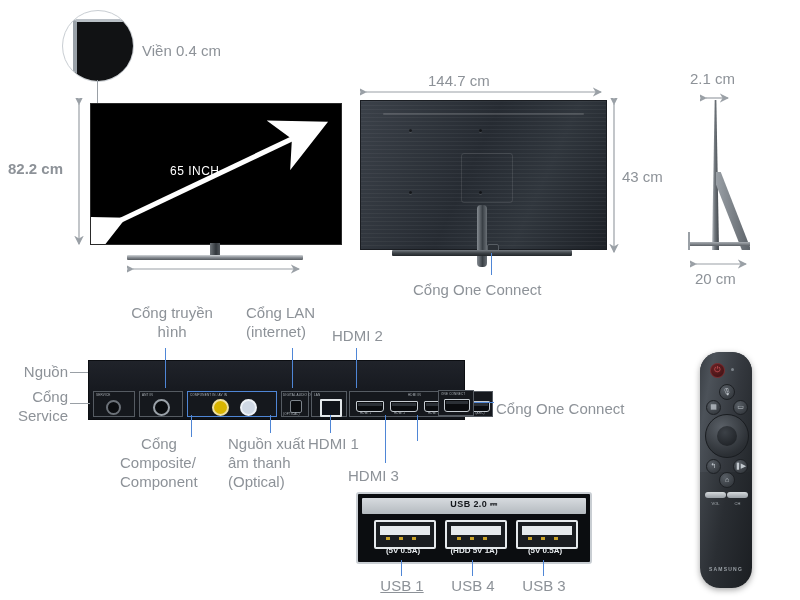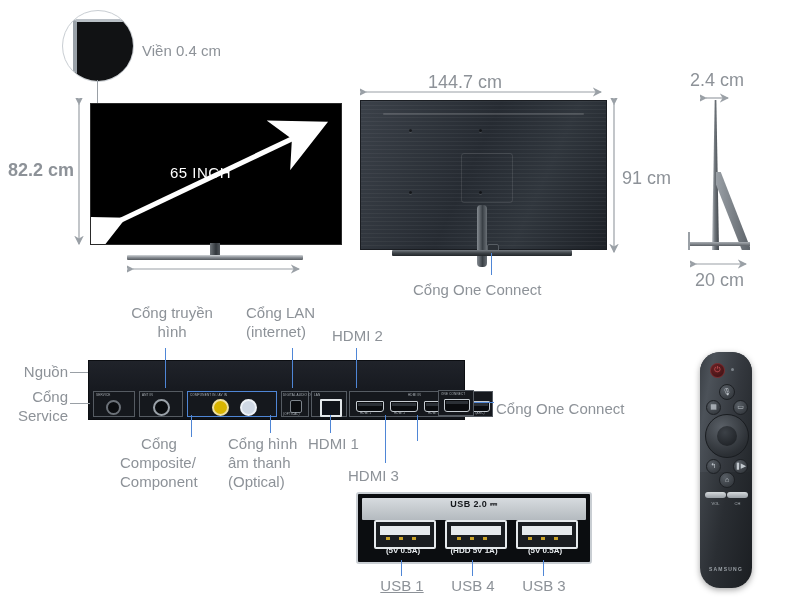--- a/index.html
+++ b/index.html
@@ -9,41 +9,41 @@
     background:#ffffff;
     font-family:"Liberation Sans","DejaVu Sans",sans-serif;
     color:#8a8f94;
     overflow:hidden;
     position:relative;
   }
   .stage{position:absolute;left:0;top:0;width:800px;height:600px;}
   .lbl{position:absolute;color:#8d9298;font-size:15px;line-height:19px;white-space:pre;}
   .lbl.c{text-align:center;}
   .lbl.r{text-align:right;}
-  .dim{position:absolute;color:#8d9298;font-size:18px;white-space:nowrap;}
+  .dim{position:absolute;color:#8d9298;font-size:15px;white-space:nowrap;}
   .line{position:absolute;background:#9aa0a6;}
   .vline{width:1px;}
   .hline{height:1px;}
   .bline{background:#4f86d6;}
 
   
   #bezel-callout{position:absolute;left:62px;top:10px;width:70px;height:70px;
     border-radius:50%;border:1px solid #c9ced3;overflow:hidden;background:#fff;}
   #bezel-callout .corner{position:absolute;left:10px;top:8px;width:62px;height:62px;
     background:#111214;border-top:3px solid #b9bfc5;border-left:4px solid #9aa1a8;
     border-radius:3px 0 0 0;}
 
   
   #front-screen{position:absolute;left:90px;top:103px;width:250px;height:140px;
     background:#000;border:1px solid #2a2a2a;}
   #front-neck{position:absolute;left:210px;top:243px;width:10px;height:13px;
     background:linear-gradient(90deg,#6e7479,#31363b 60%,#53585d);}
   #front-base{position:absolute;left:127px;top:255px;width:176px;height:5px;
     background:linear-gradient(180deg,#d3d7da,#8e9399 45%,#54595e);border-radius:1px;}
-  #diag-label{position:absolute;left:170px;top:164px;color:#fff;font-size:15px;
+  #diag-label{position:absolute;left:170px;top:164px;color:#fff;font-size:12px;
     letter-spacing:.5px;}
 
   
   #back-panel{position:absolute;left:360px;top:100px;width:245px;height:148px;
     background:
       repeating-linear-gradient(180deg,rgba(255,255,255,.045) 0px,rgba(255,255,255,.045) 1px,rgba(0,0,0,0) 1px,rgba(0,0,0,0) 4px),
       linear-gradient(115deg,#3b4149 0%,#262b32 45%,#30363d 70%,#1d2127 100%);
     border:1px solid #1a1d22;}
   #back-panel .topslot{position:absolute;left:22px;top:12px;right:22px;height:2px;
     background:rgba(255,255,255,.14);border-radius:1px;}
@@ -82,21 +82,21 @@
   .jack{position:absolute;border-radius:50%;background:#0a0c0f;
     border:2px solid #6b7178;}
   .hdmi{position:absolute;height:9px;background:#0a0c0f;
     border:1px solid #c6ccd2;border-radius:1px 1px 3px 3px;}
   .hdmi::after{content:"";position:absolute;left:1px;right:1px;top:1px;height:3px;
     background:#2b3036;}
 
   
   #usb-block{position:absolute;left:356px;top:492px;width:232px;height:68px;
     background:#0b0d10;border:2px solid #c9ced3;border-radius:3px;}
-  #usb-head{position:absolute;left:4px;top:4px;right:4px;height:22px;
+  #usb-head{position:absolute;left:4px;top:4px;right:4px;height:16px;
     background:linear-gradient(180deg,#d7dbdf,#b4babf);border-radius:1px;
     font-size:9px;color:#14171b;text-align:center;line-height:13px;font-weight:bold;
     letter-spacing:.4px;}
   .usb-port{position:absolute;top:26px;width:58px;height:25px;background:#1a1d21;
     border:2px solid #e6eaed;border-radius:2px;}
   .usb-port .tongue{position:absolute;left:4px;top:4px;right:4px;height:9px;
     background:#e6eaed;}
   .usb-port .pinrow{position:absolute;left:10px;right:10px;top:15px;height:3px;
     background:repeating-linear-gradient(90deg,#c9a227 0,#c9a227 4px,transparent 4px,transparent 13px);}
   .usb-cap{position:absolute;top:52px;width:70px;text-align:center;font-size:8px;
@@ -180,38 +180,38 @@
   <div id="back-base"></div>
 
   <svg style="position:absolute;left:360px;top:86px;" width="247" height="12">
     <line x1="6" y1="6" x2="241" y2="6" stroke="#9aa0a6" stroke-width="1.2" marker-start="url(#ahg)" marker-end="url(#ahg)"></line>
   </svg>
   <div class="dim" style="left:428px;top:72px;">144.7 cm</div>
 
   <svg style="position:absolute;left:608px;top:98px;" width="12" height="160">
     <line x1="6" y1="6" x2="6" y2="154" stroke="#9aa0a6" stroke-width="1.2" marker-start="url(#ahg)" marker-end="url(#ahg)"></line>
   </svg>
-  <div class="dim" style="left:622px;top:168px;">91 cm</div>
+  <div class="dim" style="left:622px;top:168px;">43 cm</div>
 
   <div class="line vline bline" style="left:491px;top:253px;height:22px;"></div>
   <div class="lbl" style="left:413px;top:280px;">Cổng One Connect</div>
 
   <div id="side-panel">
     <div class="blade"></div>
   </div>
   <div id="side-leg">
     <div class="diagleg"></div>
   </div>
   <div id="side-foot"></div>
   <div id="side-foot2"></div>
 
   <svg style="position:absolute;left:700px;top:92px;" width="34" height="12">
     <line x1="6" y1="6" x2="28" y2="6" stroke="#9aa0a6" stroke-width="1.2" marker-start="url(#ahg)" marker-end="url(#ahg)"></line>
   </svg>
-  <div class="dim" style="left:690px;top:70px;">2.4 cm</div>
+  <div class="dim" style="left:690px;top:70px;">2.1 cm</div>
 
   <svg style="position:absolute;left:690px;top:258px;" width="62" height="12">
     <line x1="6" y1="6" x2="56" y2="6" stroke="#9aa0a6" stroke-width="1.2" marker-start="url(#ahg)" marker-end="url(#ahg)"></line>
   </svg>
   <div class="dim" style="left:695px;top:270px;">20 cm</div>
 
   <div id="ports-strip">
 
     <div class="portbox" style="left:4px;top:30px;width:40px;height:24px;">
       <div class="portcap" style="left:2px;top:1px;">SERVICE</div>
@@ -277,21 +277,21 @@
   <div class="line vline bline" style="left:292px;top:348px;height:40px;"></div>
 
   <div class="lbl" style="left:332px;top:326px;">HDMI 2</div>
   <div class="line vline bline" style="left:356px;top:348px;height:40px;"></div>
 
   <div class="lbl c" style="left:123px;top:434px;width:72px;">Cổng</div>
   <div class="lbl" style="left:120px;top:453px;">Composite/</div>
   <div class="lbl" style="left:120px;top:472px;">Component</div>
   <div class="line vline bline" style="left:191px;top:415px;height:22px;"></div>
 
-  <div class="lbl" style="left:228px;top:434px;">Cổng hình</div>
+  <div class="lbl" style="left:228px;top:434px;">Nguồn xuất</div>
   <div class="lbl" style="left:228px;top:453px;">âm thanh</div>
   <div class="lbl" style="left:228px;top:472px;">(Optical)</div>
   <div class="line vline bline" style="left:270px;top:415px;height:18px;"></div>
 
   <div class="lbl" style="left:308px;top:434px;">HDMI 1</div>
   <div class="line vline bline" style="left:330px;top:415px;height:18px;"></div>
 
   <div class="lbl" style="left:348px;top:466px;">HDMI 3</div>
   <div class="line vline bline" style="left:385px;top:415px;height:48px;"></div>
 

